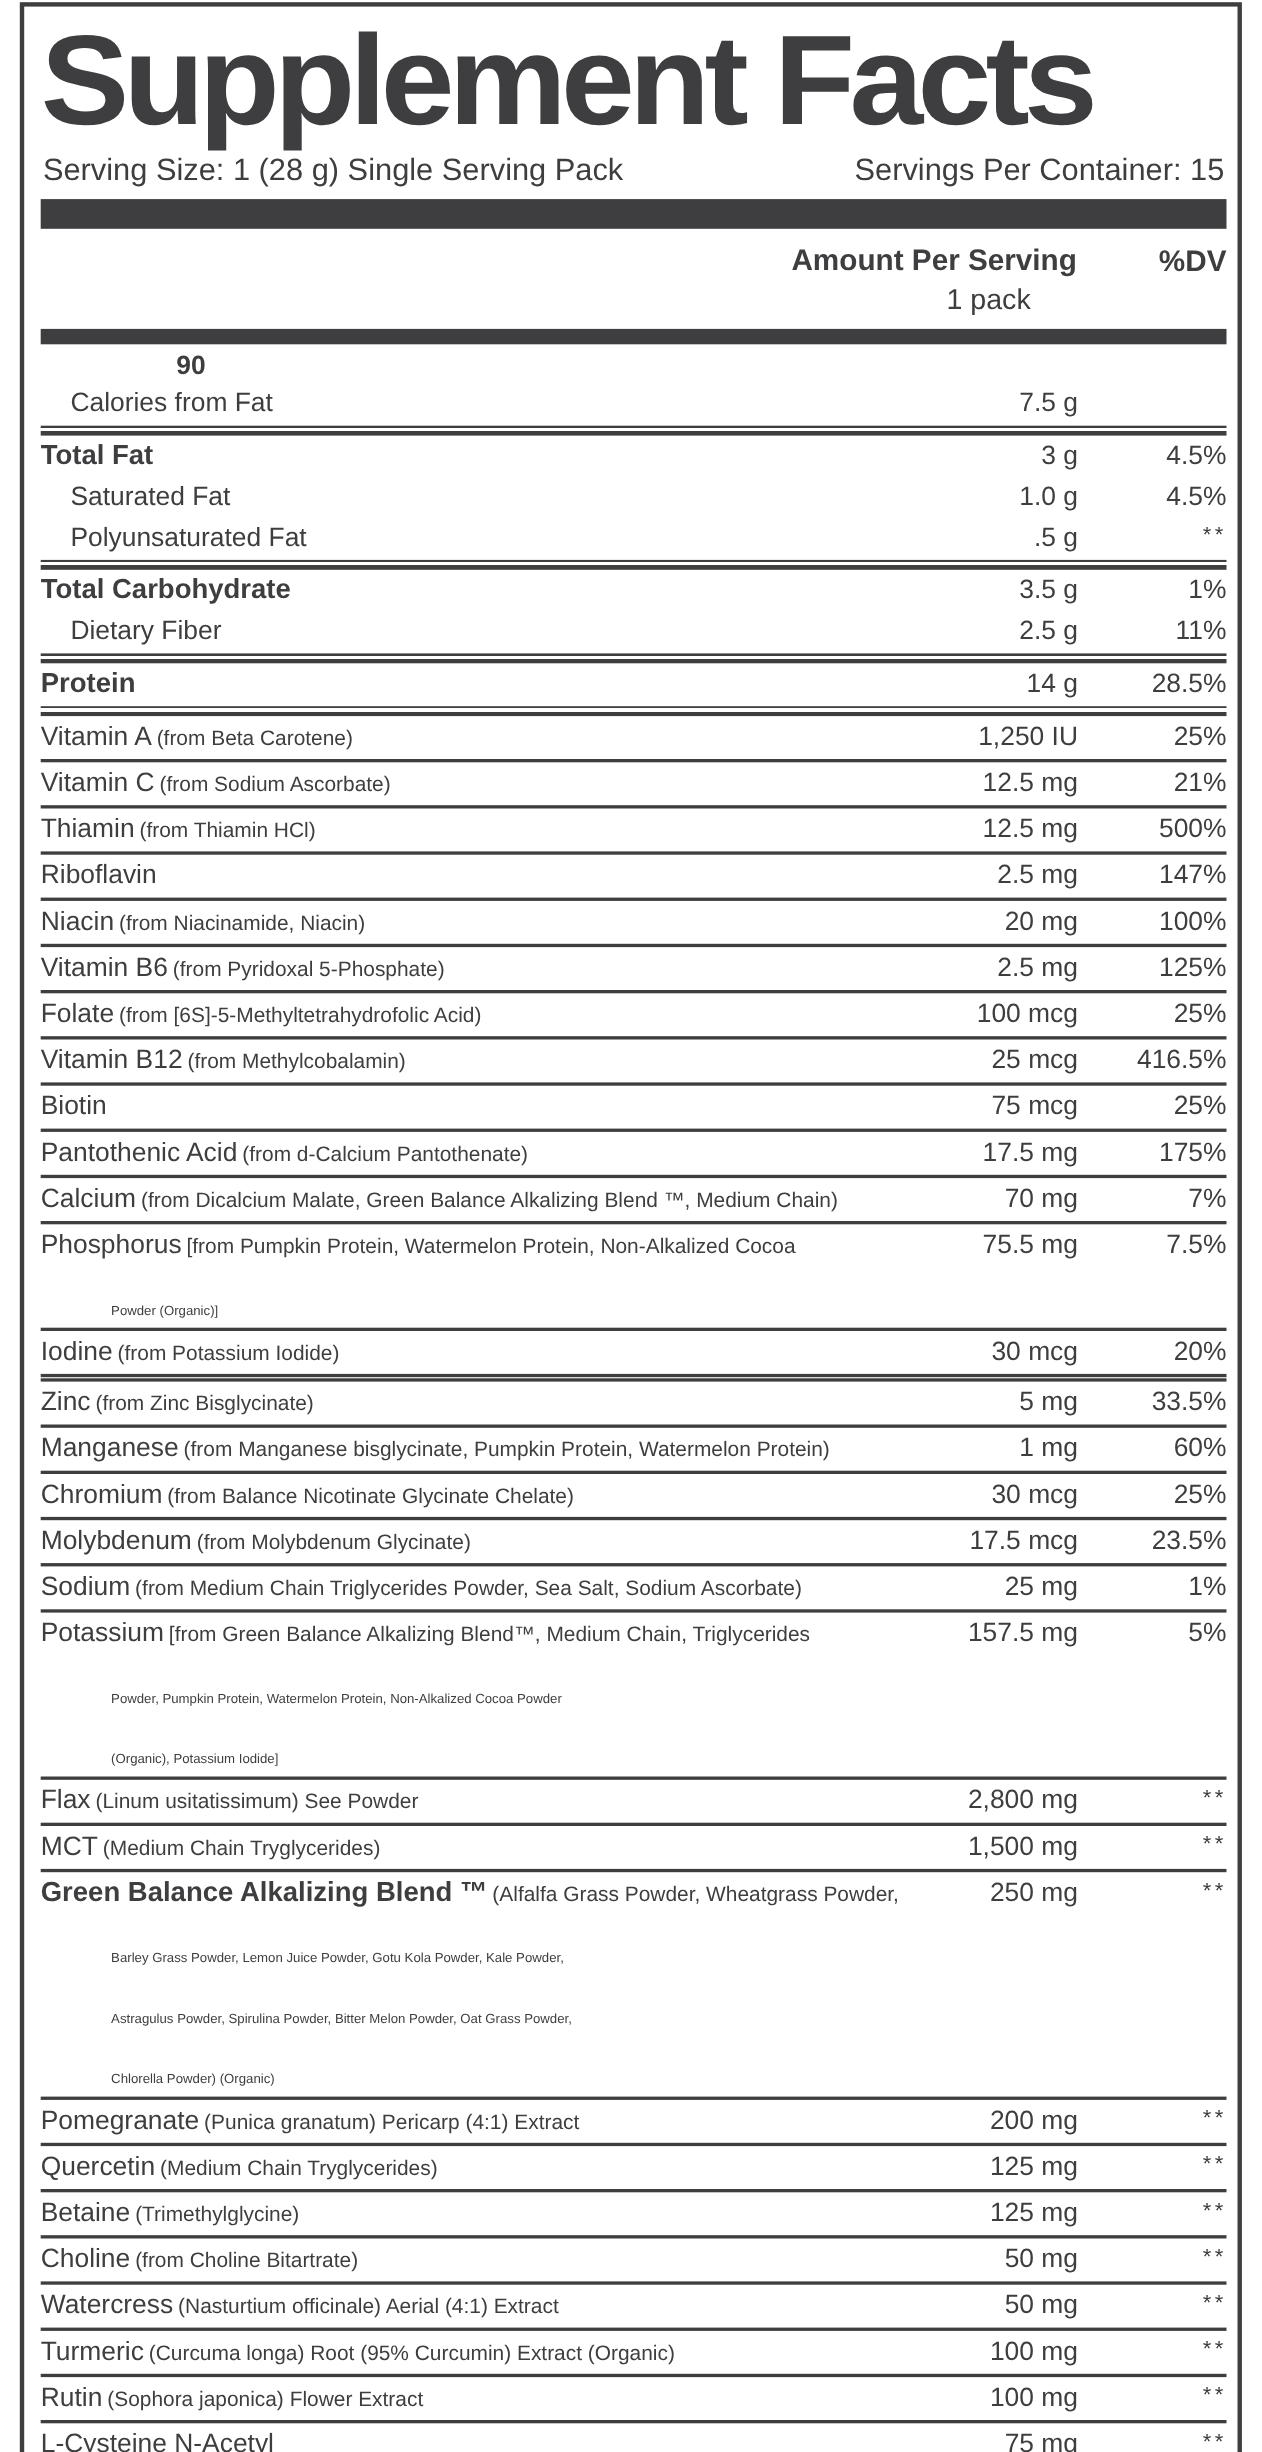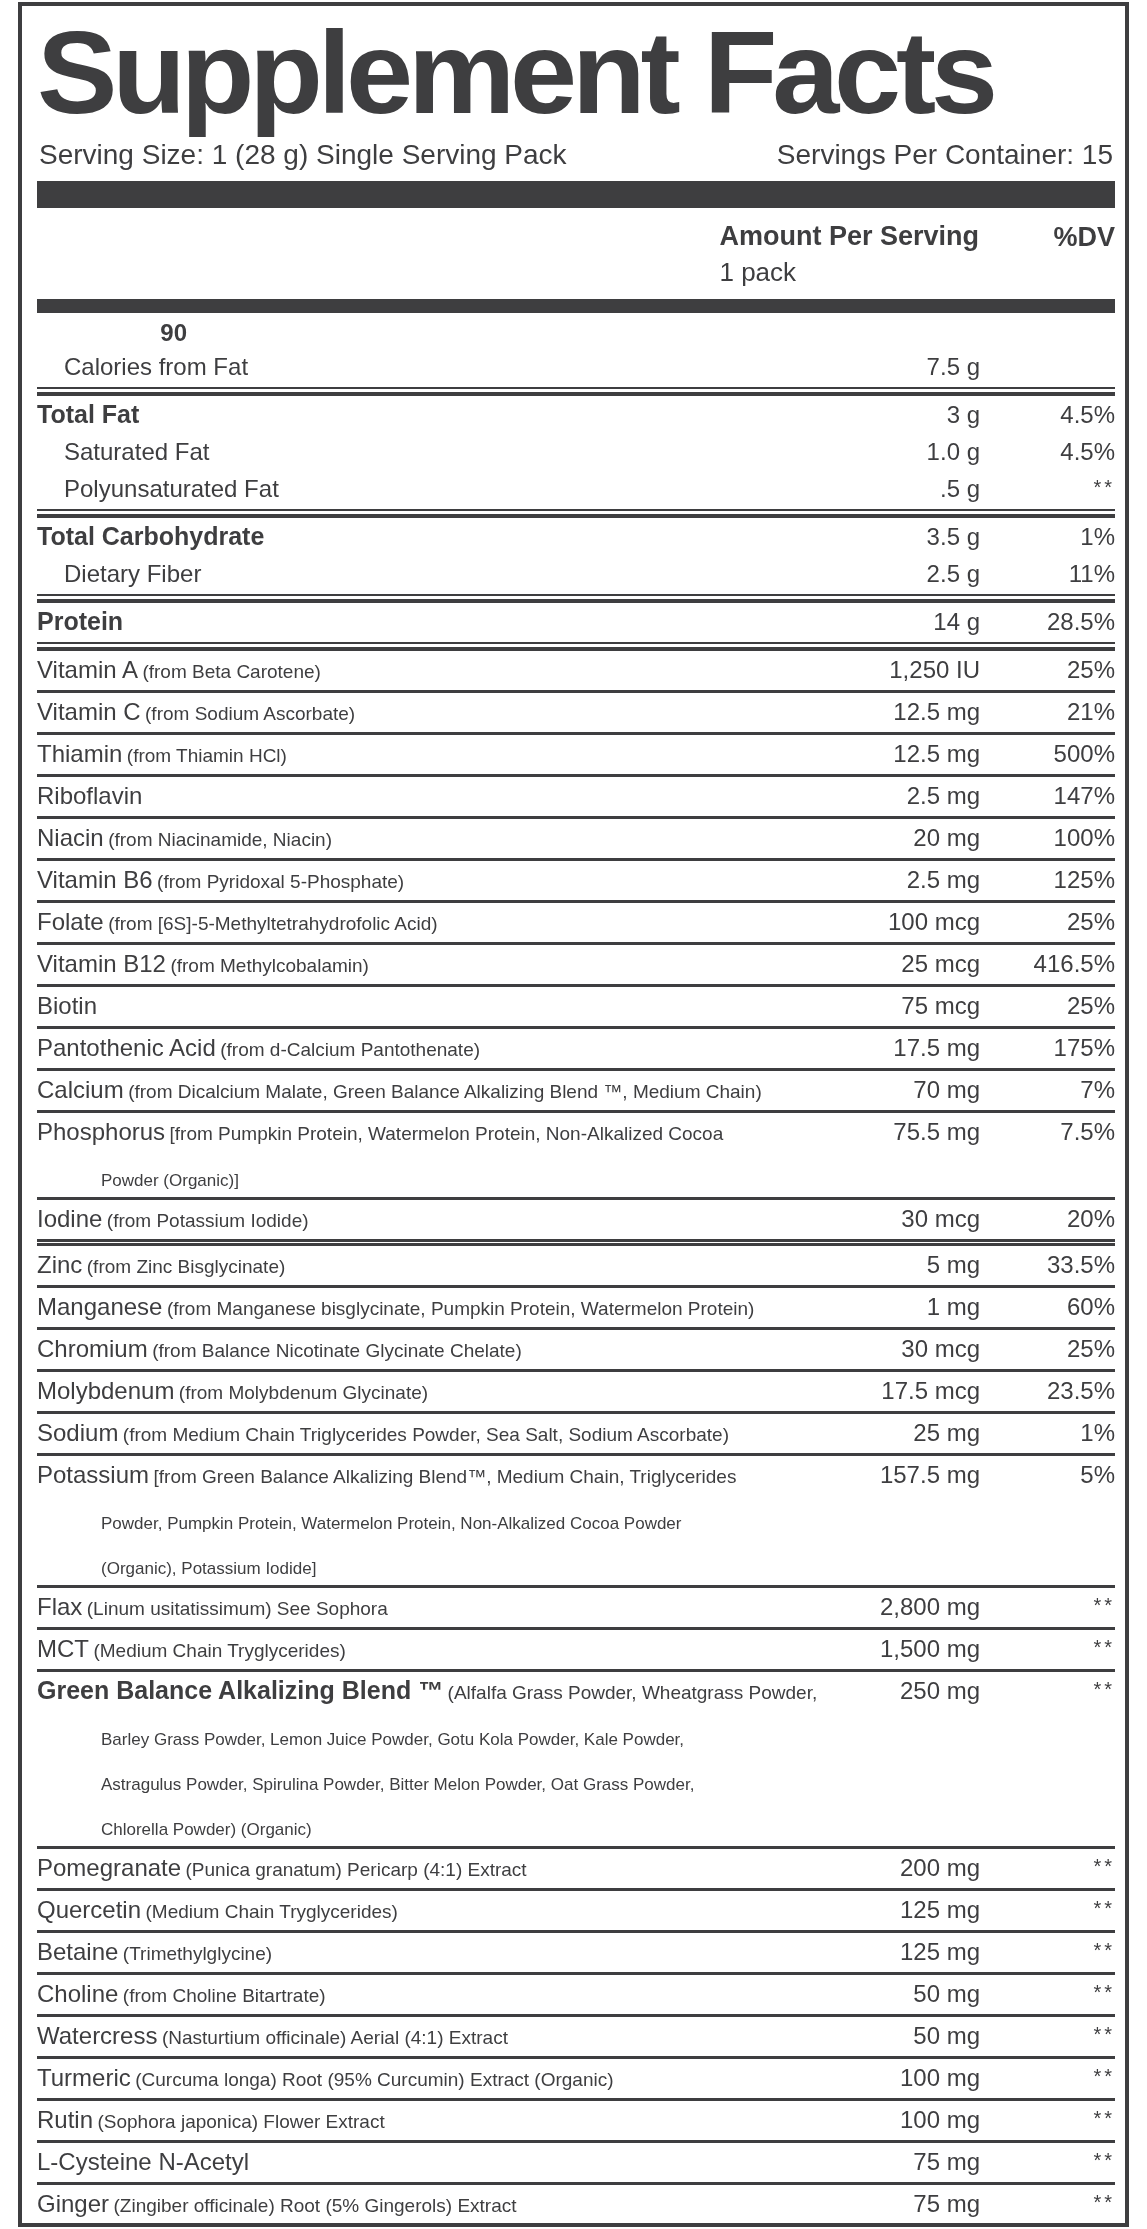--- a/index.html
+++ b/index.html
@@ -44,21 +44,21 @@
   .bar-1{height:27px;}
   .bar-2{height:14px;margin-top:4px;}
   
   .colhead{
     display:flex;
     justify-content:flex-end;
     align-items:flex-start;
     padding:14px 0 8px 0;
   }
   .amt-head{
-    text-align:left;
+    text-align:right;
     padding-right:26px;
     font-weight:bold;
     font-size:27px;
     line-height:1.1;
   }
   .amt-head .pack{
     font-weight:normal;
     font-size:26px;
     padding-right:42px;
     margin-top:7px;
@@ -76,24 +76,24 @@
     align-items:flex-start;
     padding:3px 0 2px 0;
     line-height:29px;
   }
   .row .nm{flex:1;min-width:0;}
   .row.indent .nm{padding-left:27px;}
   .n{font-size:24px;}
   .n.b{font-weight:bold;font-size:25px;}
   .nt{font-size:19px;}
   .extra{
-    font-size:17px;
+    font-size:12px;
     padding-left:64px;
     line-height:26px;
-    margin-top:19px;
+    margin-top:29px;
   }
   .amt{width:150px;text-align:right;font-size:24px;}
   .amt.b{font-weight:bold;}
   .dv{width:135px;text-align:right;font-size:24px;}
   .dv.est{font-size:20px;letter-spacing:3px;margin-top:-1px;}
   .sep{width:100%;}
   .sep.thin{height:3px;background:var(--ink);margin:1px 0;}
   .sep.thick{
     height:9px;
     background:linear-gradient(180deg,var(--ink) 0 2px,transparent 2px 5px,var(--ink) 5px 9px);
@@ -356,21 +356,21 @@
       <span class="n">Potassium</span>
       <span class="nt">[from Green Balance Alkalizing Blend™, Medium Chain, Triglycerides</span>
     <div class="extra">Powder, Pumpkin Protein, Watermelon Protein, Non-Alkalized Cocoa Powder</div><div class="extra">(Organic), Potassium Iodide]</div></div>
     <div class="amt">157.5 mg</div>
     <div class="dv">5%</div>
   </div>
       <div class="sep thin"></div>
       <div class="row">
     <div class="nm">
       <span class="n">Flax</span>
-      <span class="nt">(Linum usitatissimum) See Sophora</span>
+      <span class="nt">(Linum usitatissimum) See Powder</span>
     </div>
     <div class="amt">2,800 mg</div>
     <div class="dv est">**</div>
   </div>
       <div class="sep thin"></div>
       <div class="row">
     <div class="nm">
       <span class="n">MCT</span>
       <span class="nt">(Medium Chain Tryglycerides)</span>
     </div>

